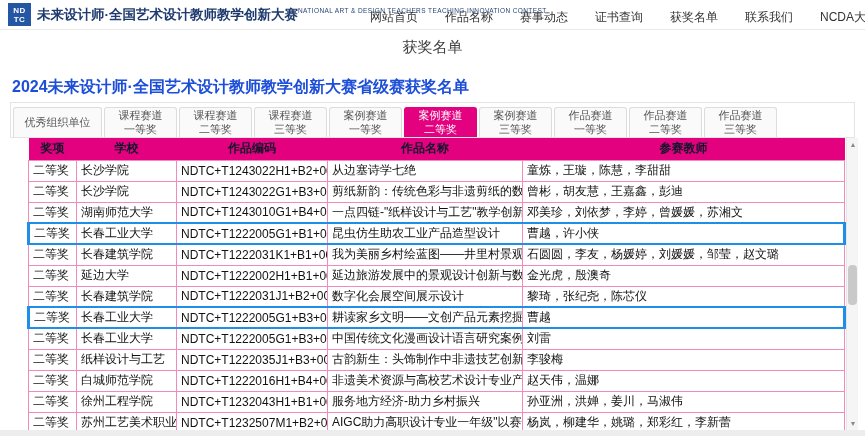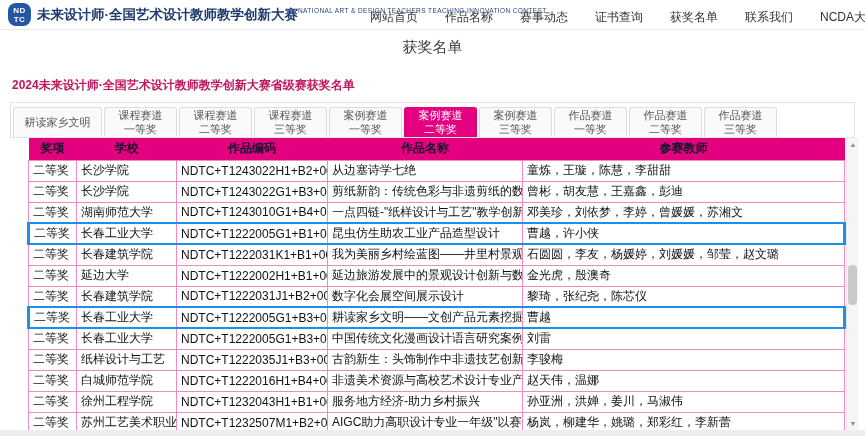--- a/index.html
+++ b/index.html
@@ -3,31 +3,31 @@
 <meta charset="utf-8">
 <style>
   * { margin:0; padding:0; box-sizing:border-box; }
   html,body { background:#fff; }
   body { font-family:"Liberation Sans","DejaVu Sans",sans-serif; }
   .screen { position:relative; width:865px; height:436px; overflow:hidden; background:#fff; }
 
   
   .topbar { position:absolute; top:0; left:0; width:865px; height:30px; background:#fff; border-bottom:1px solid #e9e9e9; }
   .brand { position:absolute; left:8px; top:3px; display:flex; align-items:center; gap:6px; }
-  .logo { width:23px; height:23px; background:#2456a4; border-radius:8px; color:#fff; font-weight:bold;
+  .logo { width:23px; height:23px; background:#2456a4; border-radius:0; color:#fff; font-weight:bold;
           font-size:8px; line-height:9px; display:flex; flex-direction:column; align-items:center; justify-content:center; letter-spacing:0.5px; }
   .brand-text { display:flex; }
   .brand-title { font-size:13.5px; font-weight:bold; color:#1e3a6e; line-height:15px; }
   .brand-sub { font-size:6.5px; color:#27457b; letter-spacing:0.4px; line-height:8px; }
   .topnav { position:absolute; right:-13px; top:9px; display:flex; gap:19px; white-space:nowrap; }
   .topnav a { font-size:12px; color:#333; text-decoration:none; cursor:pointer;margin-left:8px; }
 
   
   .page-title { position:absolute; top:38px; left:0; width:100%; text-align:center; font-size:15px; color:#404040; }
-  .list-title { position:absolute; top:77px; left:12px; font-size:12px; font-weight:bold; color:#be185d; }
+  .list-title { position:absolute; top:77px; left:12px; font-size:16px; font-weight:bold; color:#1d4ed8; }
 
   
   .tabs { position:absolute; top:102px; left:10px; width:845px; height:36px; border:1px solid #e4e4e4; background:#fff;
           display:flex; align-items:flex-end; padding:3px 2px 0 2px; overflow:hidden; }
   .tab { width:73px; height:30px; background:#fafafa; border:1px solid #dcdcdc; border-bottom:none; border-radius:3px 3px 0 0;
          margin-right:2px; font-size:11px; line-height:13.5px; color:#555; display:flex; flex-direction:column;
          align-items:center; justify-content:center; text-align:center; cursor:pointer; }
   .tab.wide { width:89px; }
   .tab.active { background:#e4017f; border-color:#e4017f; color:#fff; }
 
@@ -75,21 +75,21 @@
         <a>联系我们</a>
         <a>NCDA大赛</a>
       </nav>
   </div>
 
   <div class="page-title">获奖名单</div>
   <div class="list-title">2024未来设计师·全国艺术设计教师教学创新大赛省级赛获奖名单</div>
 
   <div class="tabs">
       <div class="tab wide">
-        <span>耕读家乡文明</span>
+        <span>优秀组织单位</span>
       </div>
       <div class="tab">
         <span>课程赛道</span>
         <span>一等奖</span>
       </div>
       <div class="tab">
         <span>课程赛道</span>
         <span>二等奖</span>
       </div>
       <div class="tab">

